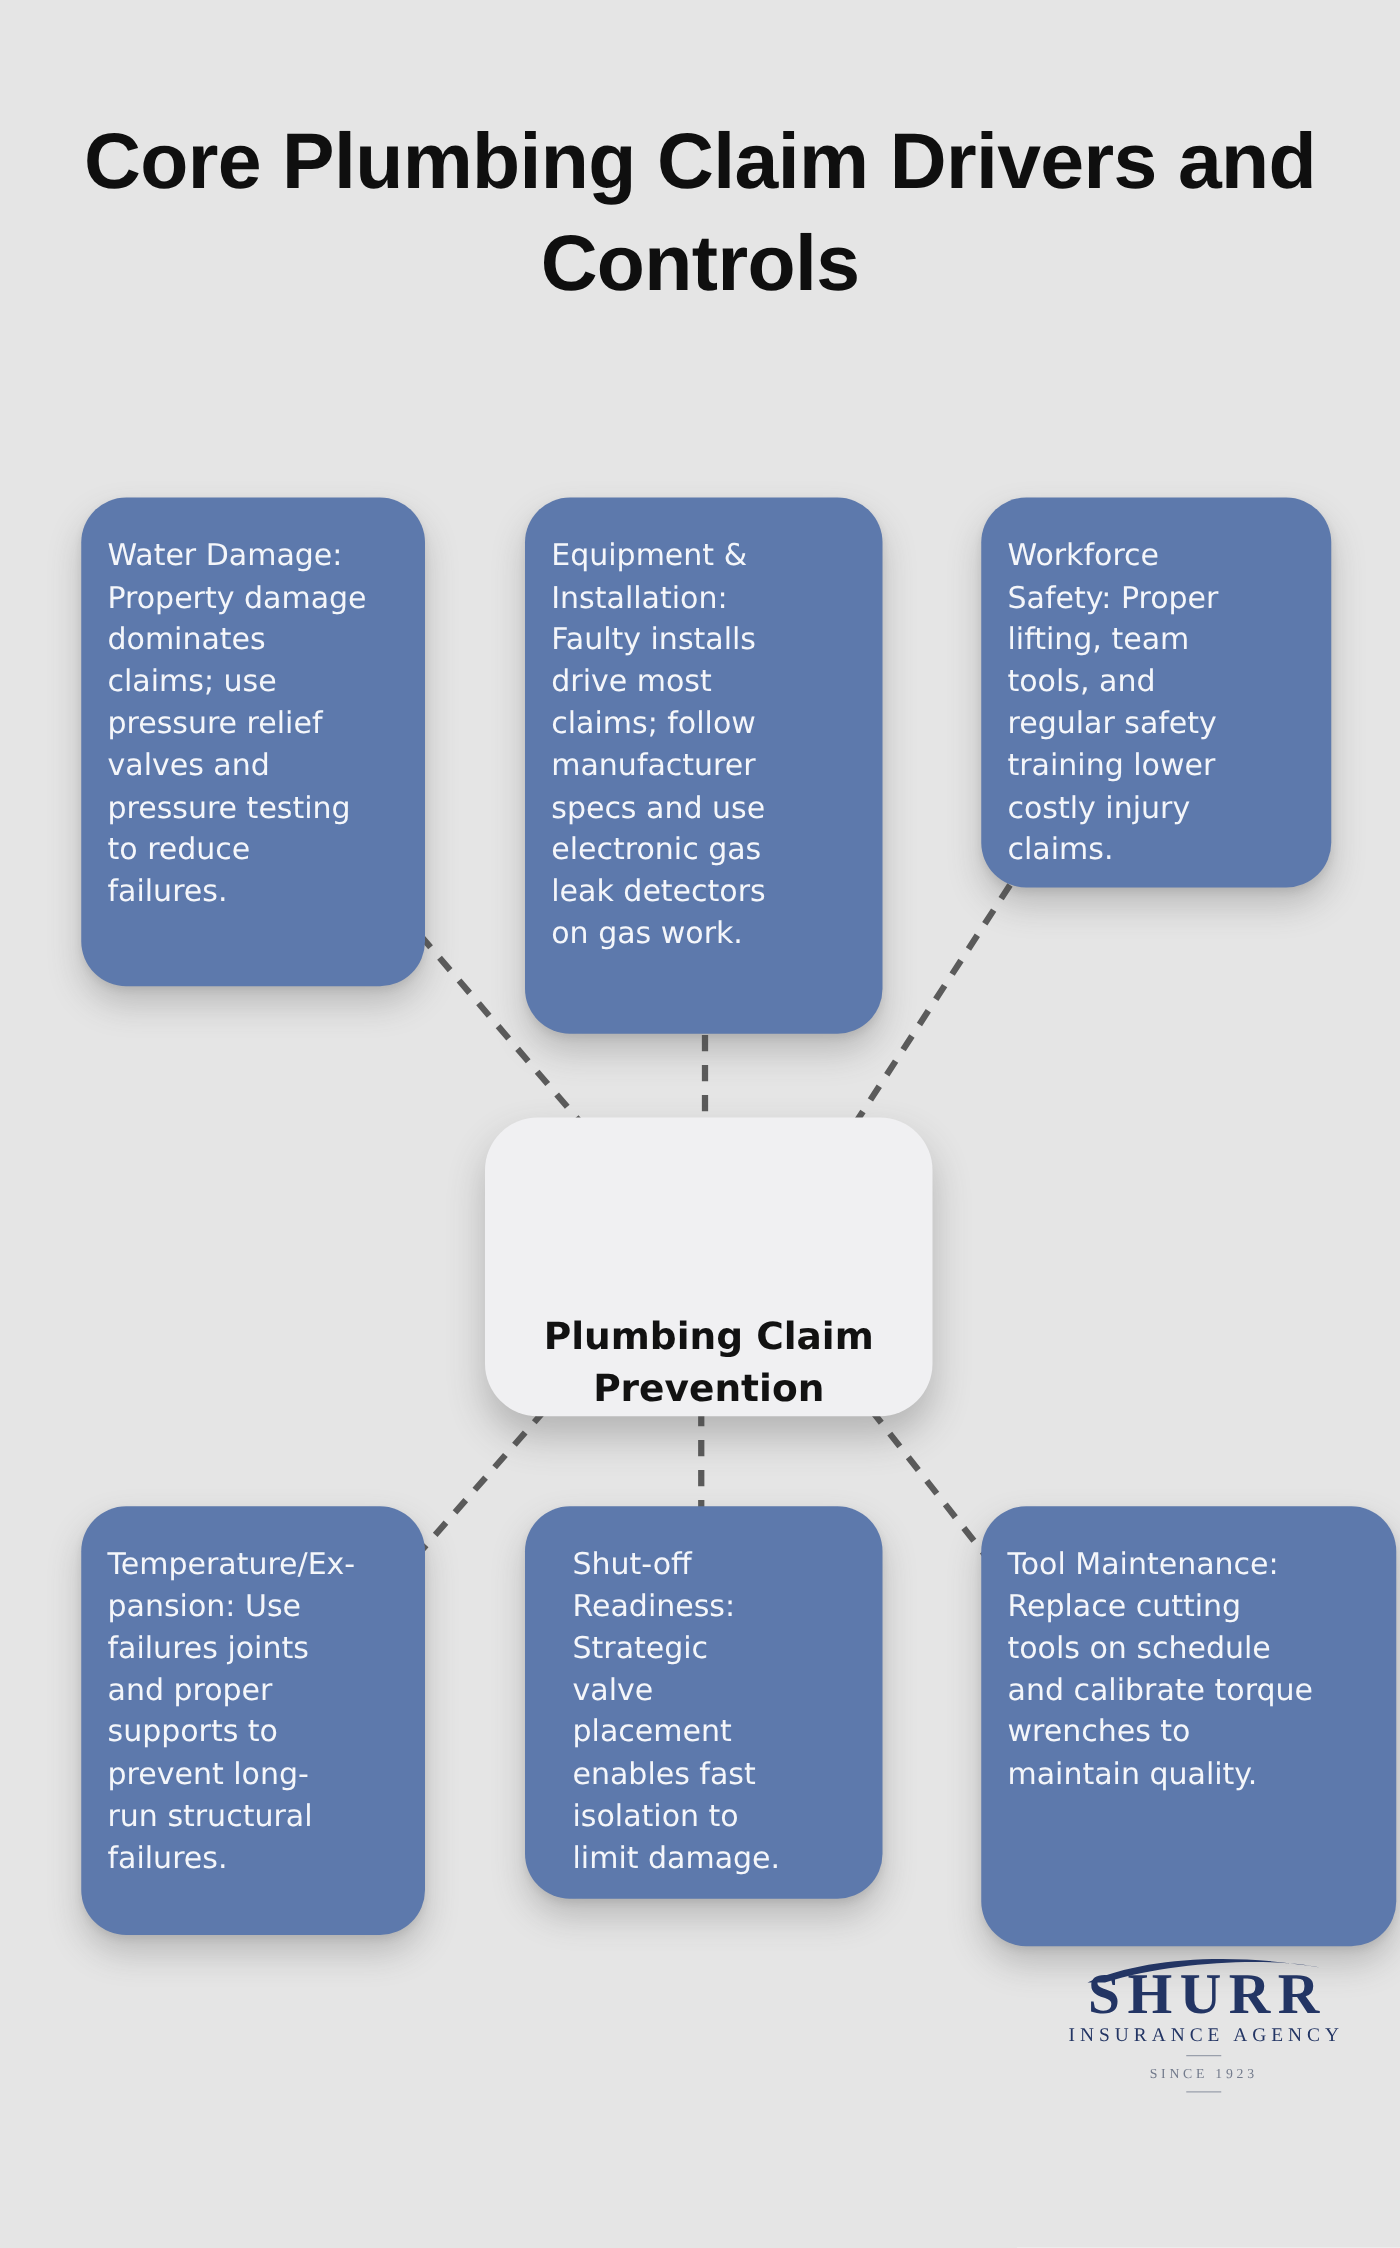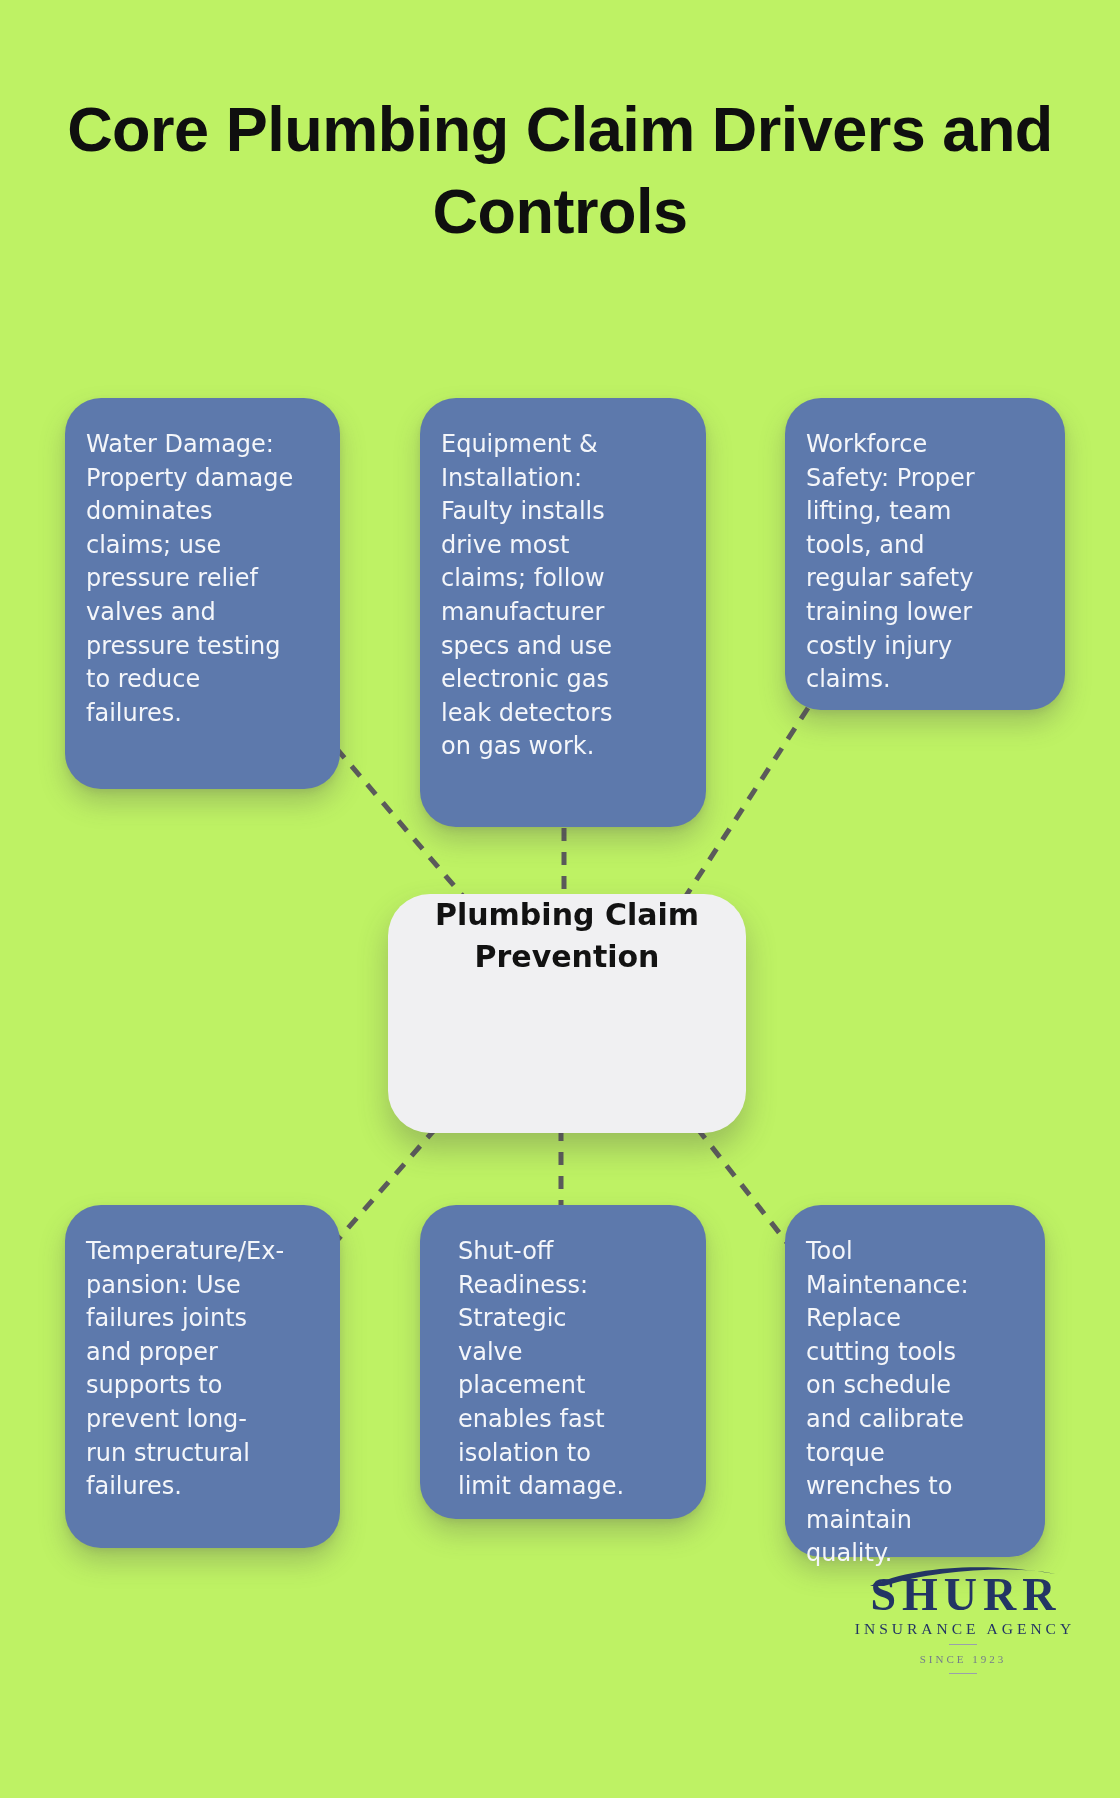--- a/index.html
+++ b/index.html
@@ -1,19 +1,19 @@
 <!DOCTYPE html>
 <html><head>
 <meta charset="utf-8">
 <style>
   html,body{margin:0;padding:0;}
   body{font-family:"DejaVu Sans",sans-serif;}
   #canvas{
     position:relative;width:1120px;height:1798px;
-    background:#bef264;overflow:hidden;
+    background:#e5e5e5;overflow:hidden;
   }
   
   .title{
     position:absolute;top:88px;left:50%;transform:translateX(-50%);
     width:990px;text-align:center;
     font-family:"Liberation Sans","DejaVu Sans",sans-serif;
     font-weight:bold;font-size:63px;line-height:82px;letter-spacing:-0.5px;
     color:#0f0f0f;
   }
   
@@ -25,27 +25,27 @@
     background:#5d79ac;border-radius:36px;
     color:#f4f6fa;font-size:24px;line-height:33.6px;
     box-shadow:0 14px 26px rgba(80,80,80,.28),0 3px 6px rgba(80,80,80,.12);
   }
   .node p{margin:0;}
   .b1{left:65px;  top:398px;  width:275px;height:391px;padding:30px 44px 0 21px;}
   .b2{left:420px; top:398px;  width:286px;height:429px;padding:30px 72px 0 21px;}
   .b3{left:785px; top:398px;  width:280px;height:312px;padding:30px 52px 0 21px;}
   .b4{left:65px;  top:1205px; width:275px;height:343px;padding:30px 62px 0 21px;}
   .b5{left:420px; top:1205px; width:286px;height:314px;padding:30px 75px 0 38px;}
-  .b6{left:785px; top:1205px; width:260px;height:352px;padding:30px 62px 0 21px;}
+  .b6{left:785px; top:1205px; width:332px;height:352px;padding:30px 62px 0 21px;}
   
   .center-node{
     position:absolute;left:388px;top:894px;width:358px;height:239px;
     background:#f0f0f2;border-radius:42px;
     box-shadow:0 16px 30px rgba(70,70,70,.30);
-    display:flex;align-items:flex-start;justify-content:center;text-align:center;
+    display:flex;align-items:flex-end;justify-content:center;text-align:center;
     font-weight:bold;font-size:30px;line-height:42px;color:#121212;
     padding:0 12px;box-sizing:border-box;
   }
   
   .logo{
     position:absolute;left:858px;top:1548px;width:210px;height:105px;
     display:flex;flex-direction:column;align-items:center;
     color:#233564;
   }
   .logo-swoosh{position:absolute;left:2px;top:10px;}

